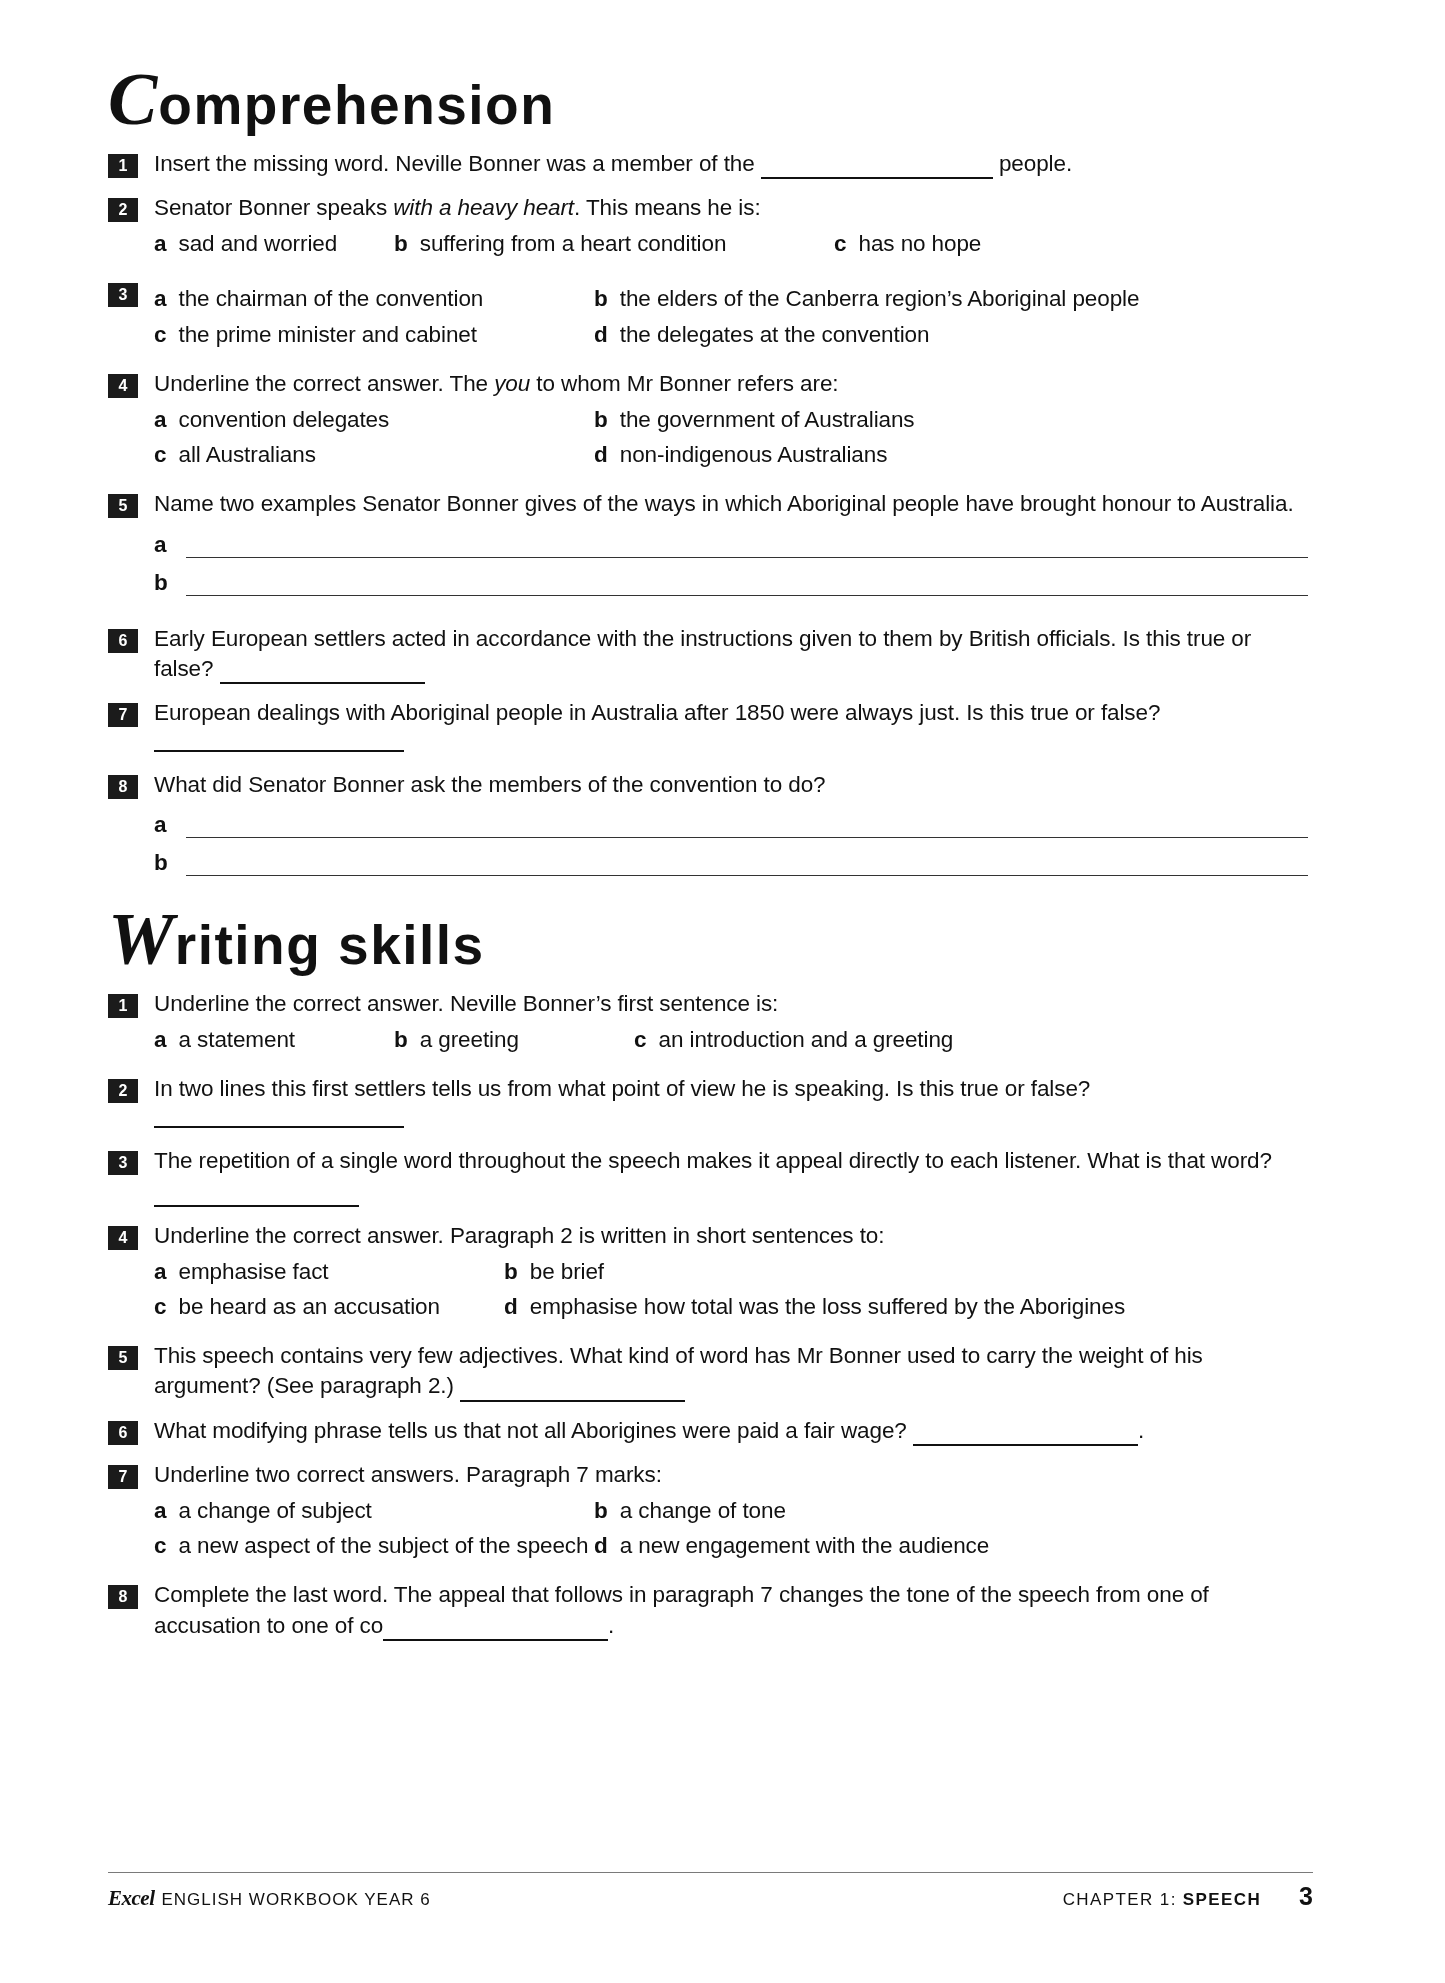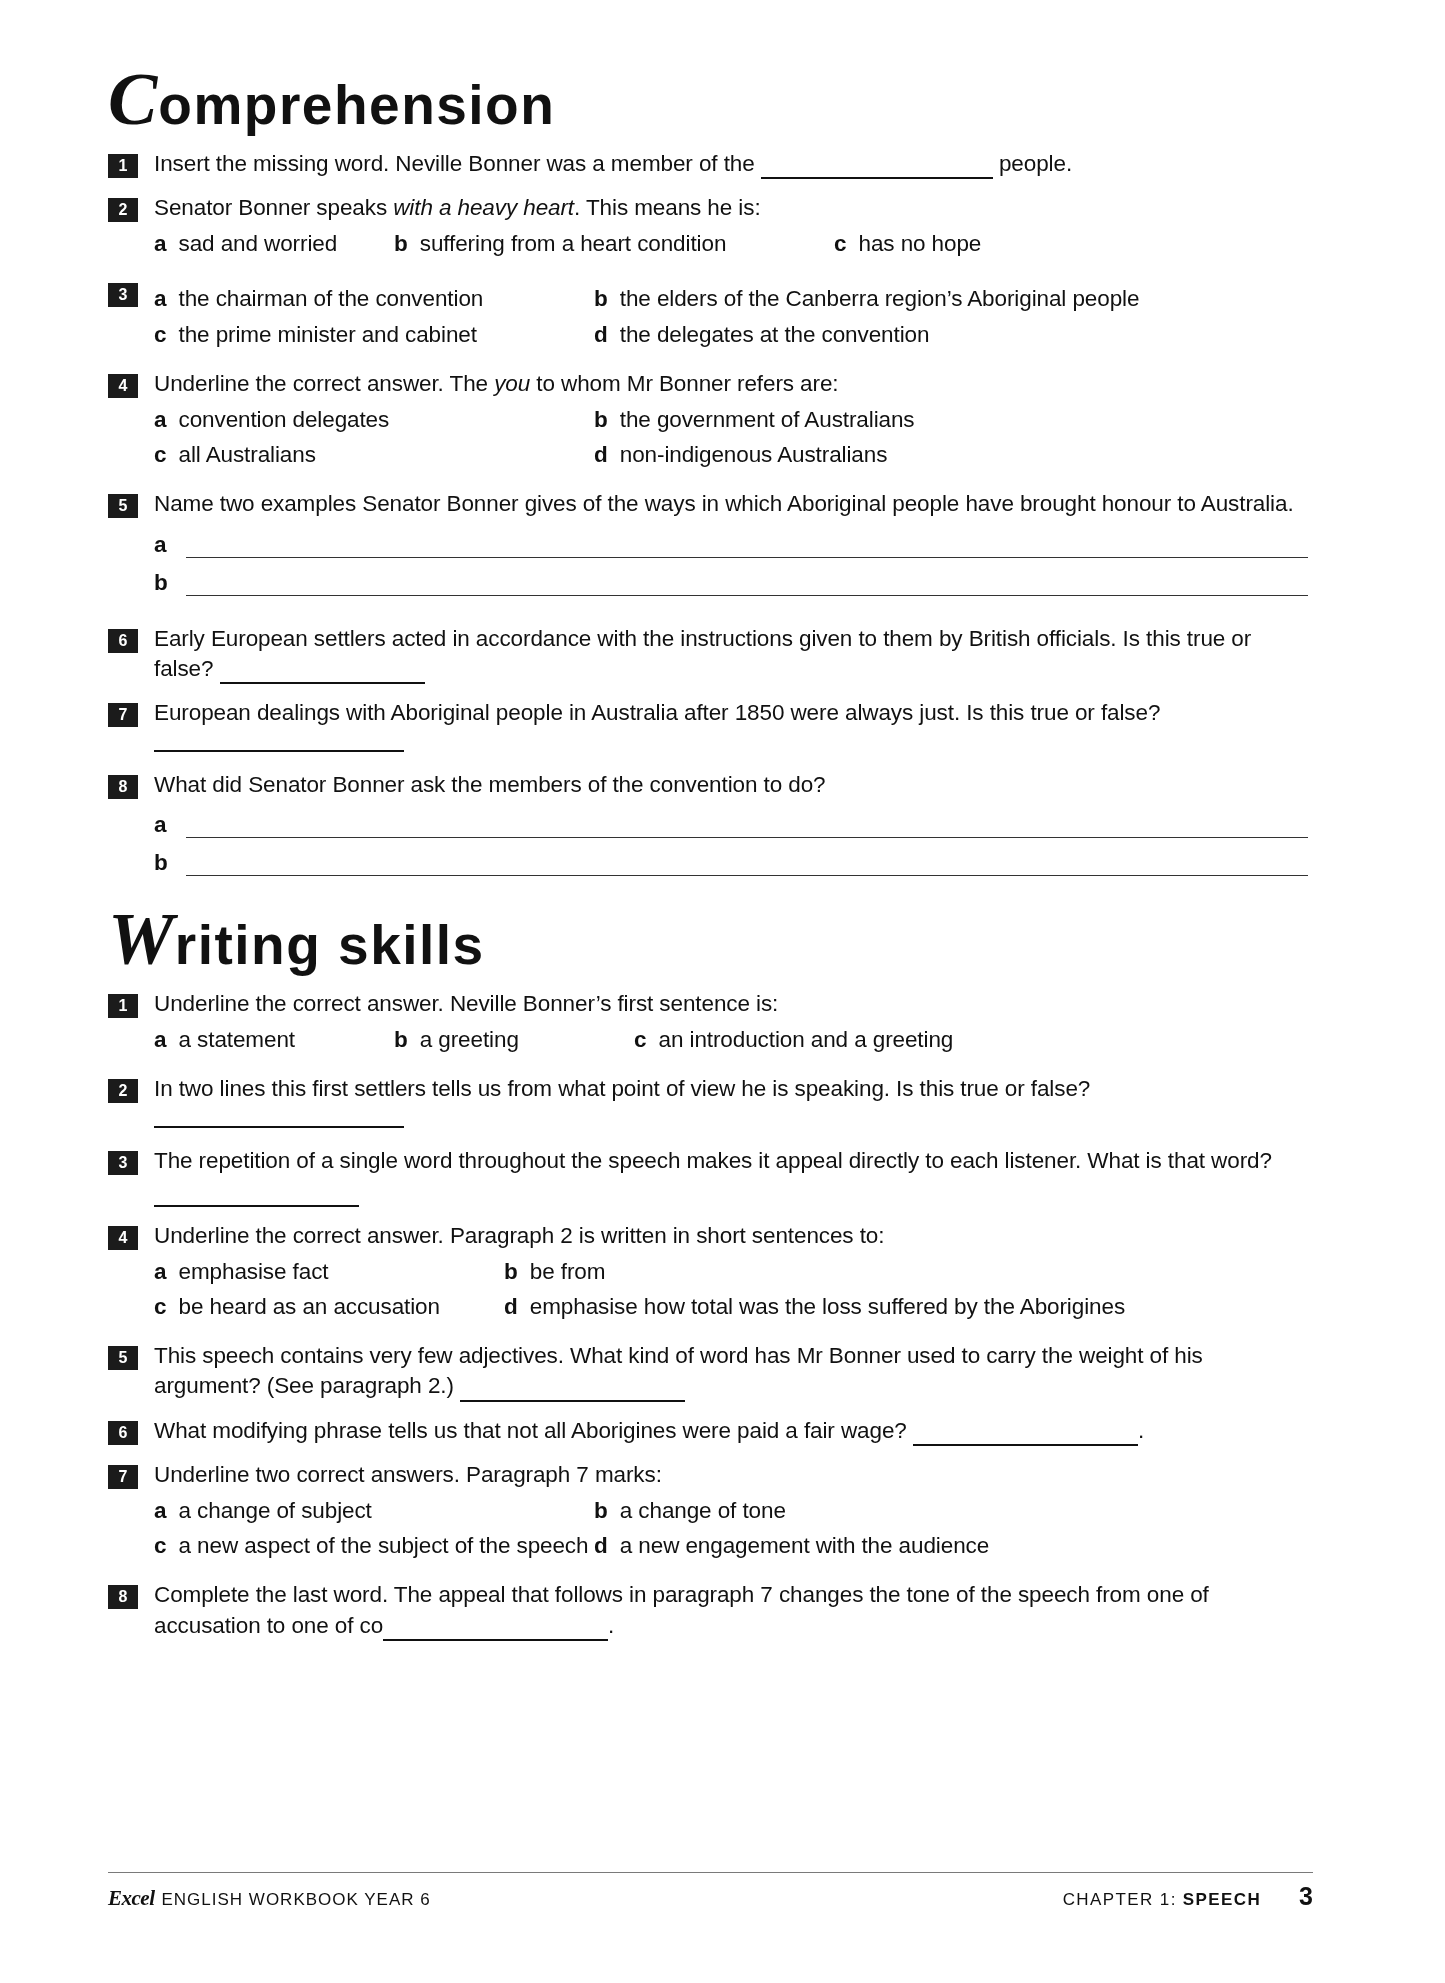--- a/index.html
+++ b/index.html
@@ -384,21 +384,21 @@
       <div class="q-body">
         <div class="q-text">Underline the correct answer. Paragraph 2 is written in short sentences to:</div>
         <div class="opts">
           <div class="opt-row">
             <div class="opt col-a-350" style="width:350px">
                 <span class="opt-letter">a</span>
                 <span class="opt-label">emphasise fact</span>
               </div>
             <div class="opt">
                 <span class="opt-letter">b</span>
-                <span class="opt-label">be from</span>
+                <span class="opt-label">be brief</span>
               </div>
           </div>
           <div class="opt-row">
             <div class="opt col-a-350" style="width:350px">
                 <span class="opt-letter">c</span>
                 <span class="opt-label">be heard as an accusation</span>
               </div>
             <div class="opt">
                 <span class="opt-letter">d</span>
                 <span class="opt-label">emphasise how total was the loss suffered by the Aborigines</span>

